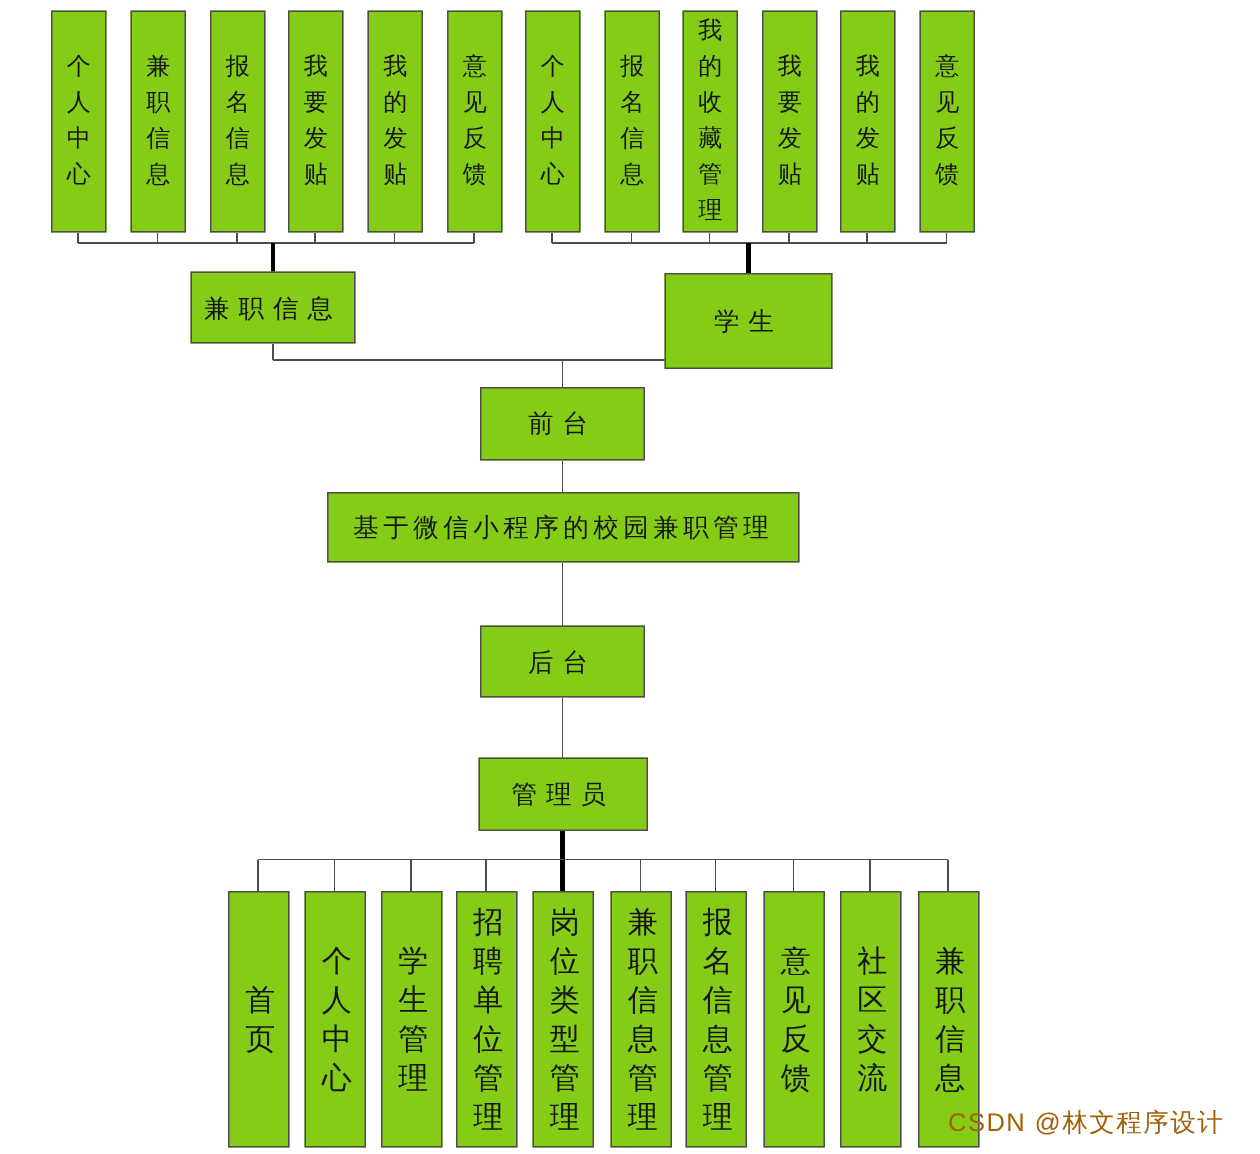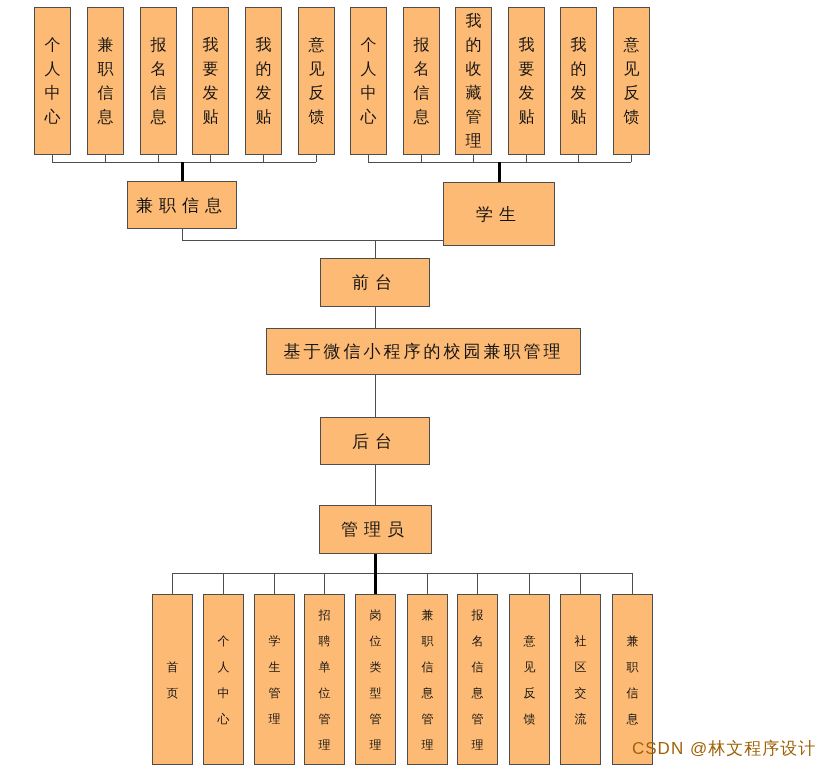--- a/index.html
+++ b/index.html
@@ -4,39 +4,39 @@
 <style>
   html,body { margin:0; padding:0; background:#ffffff; }
   .stage {
     position:relative; width:840px; height:769px; background:#ffffff;
     font-family:"Liberation Sans","DejaVu Sans",sans-serif; overflow:hidden;
   }
   svg.wires { position:absolute; left:0; top:0; width:840px; height:769px; }
   svg.wires line.w { stroke:#4d4d4d; stroke-width:1; }
   svg.wires line.t { stroke:#000000; stroke-width:3; }
   .box {
-    position:absolute; box-sizing:border-box; background:#fdba74;
+    position:absolute; box-sizing:border-box; background:#84cc16;
     border:1px solid #4d4d4d; color:#141414;
     display:flex; align-items:center; justify-content:center;
   }
   
   .vbox { width:37px; height:148px; top:7px; }
   .vbox span {
     display:block; width:18px; word-break:break-all;
     font-size:16px; line-height:24px; text-align:center;
   }
   
   .vbot { width:41px; height:171px; top:594px; }
   .vbot span {
     display:block; width:18px; word-break:break-all;
-    font-size:12px; line-height:26px; text-align:center;
+    font-size:20px; line-height:26px; 
   }
   
   .hbox { font-size:17px; letter-spacing:6px; white-space:nowrap; }
-  .hbox.title { letter-spacing:3px;margin-left:48px; }
+  .hbox.title { letter-spacing:3px; }
   .watermark {
     position:absolute; left:632px; top:737px;
     font-size:17px; letter-spacing:1px; color:#a16207; white-space:nowrap;text-align:center;
   }
 </style>
 </head>
 <body>
 
 <div class="stage">
 

